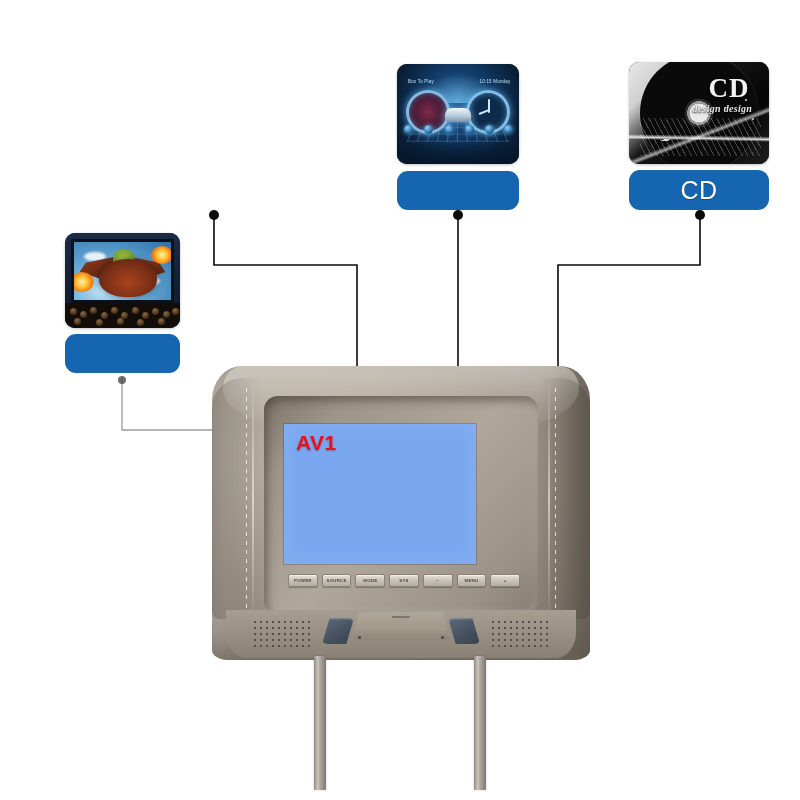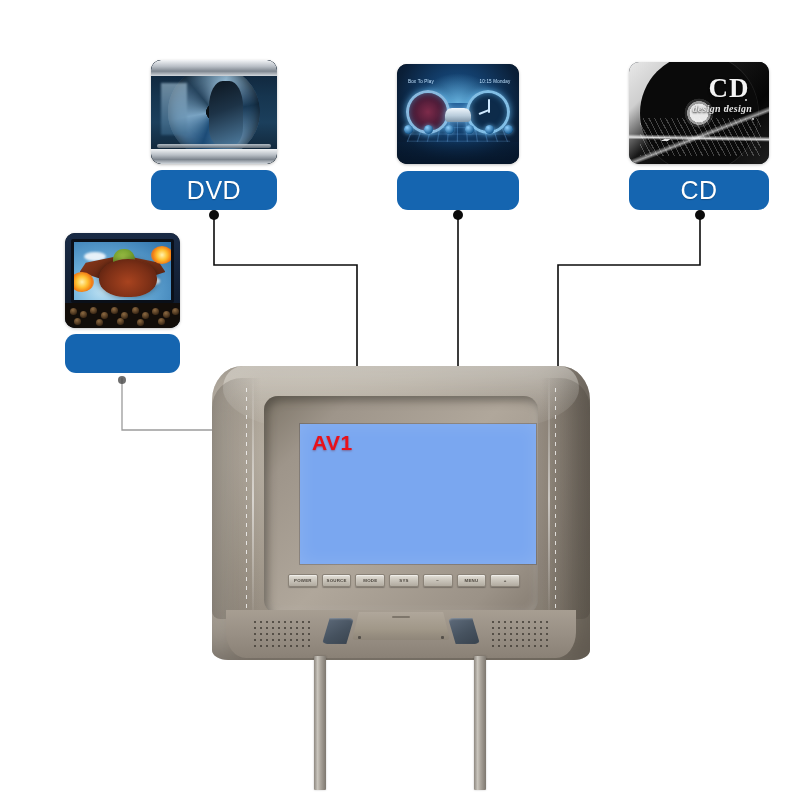--- a/index.html
+++ b/index.html
@@ -269,35 +269,20 @@
 
     <polyline points="700,215 700,265 558,265 558,382" fill="none" stroke="#0b0b0b" stroke-width="1.6"></polyline>
 
     <polyline points="122,378 122,430 250,430" fill="none" stroke="#7a7a7a" stroke-width="1.3" opacity="0.75"></polyline>
     <circle cx="214" cy="215" r="5" fill="#0b0b0b"></circle>
     <circle cx="458" cy="215" r="5" fill="#0b0b0b"></circle>
     <circle cx="700" cy="215" r="5" fill="#0b0b0b"></circle>
     <circle cx="122" cy="380" r="4" fill="#4a4a4a" opacity="0.8"></circle>
   </svg>
 
-  <div class="callout" style="left:151px; top:60px; width:126px;">
-    <div class="thumb" style="height:104px;">
-      <div class="dvd-art">
-        <div class="dvd-disc"></div>
-        <div class="dvd-glow"></div>
-        <div class="dvd-fig"></div>
-        <div class="dvd-bar top"></div>
-        <div class="dvd-bar2"></div>
-        <div class="dvd-bar bot"></div>
-      </div>
-    </div>
-    <div class="label-pill" style="margin-top:6px; height:40px; background:#1565b0;">
-      <span>DVD</span>
-    </div>
-  </div>
 
   <div class="callout" style="left:397px; top:64px; width:122px;">
     <div class="thumb" style="height:100px;">
       <div class="dash-art">
         <div class="dash-topglow"></div>
         <div class="dash-grid"></div>
         <div class="dash-txt l">Box To Play</div>
         <div class="dash-txt r">10:15 Monday</div>
         <div class="dash-ring l"></div>
         <div class="dash-ring r">
@@ -385,21 +370,21 @@
     <div class="hr-wing" style="left:0;"></div>
     <div class="hr-wing right" style="right:0;"></div>
 
     <div class="hr-seam" style="left:40px;  top:8px;  height:250px;"></div>
     <div class="hr-seam" style="right:40px; top:8px;  height:250px;"></div>
     <div class="hr-stitch" style="left:34px;  top:22px; height:226px;"></div>
     <div class="hr-stitch" style="right:34px; top:22px; height:226px;"></div>
 
     <div class="hr-recess" style="left:52px; top:30px; right:52px; height:218px;"></div>
 
-    <div class="screen" style="left:88px; top:58px; width:236px; height:140px;">
+    <div class="screen" style="left:72px; top:58px; width:192px; height:140px;">
       <div class="screen-osd" style="left:12px; top:7px;">AV1</div>
     </div>
 
     <div class="btn-row" style="left:74px; top:208px; width:236px; height:13px;">
       <div class="hbtn">POWER</div>
       <div class="hbtn">SOURCE</div>
       <div class="hbtn">MODE</div>
       <div class="hbtn">SYS</div>
       <div class="hbtn">−</div>
       <div class="hbtn">MENU</div>

